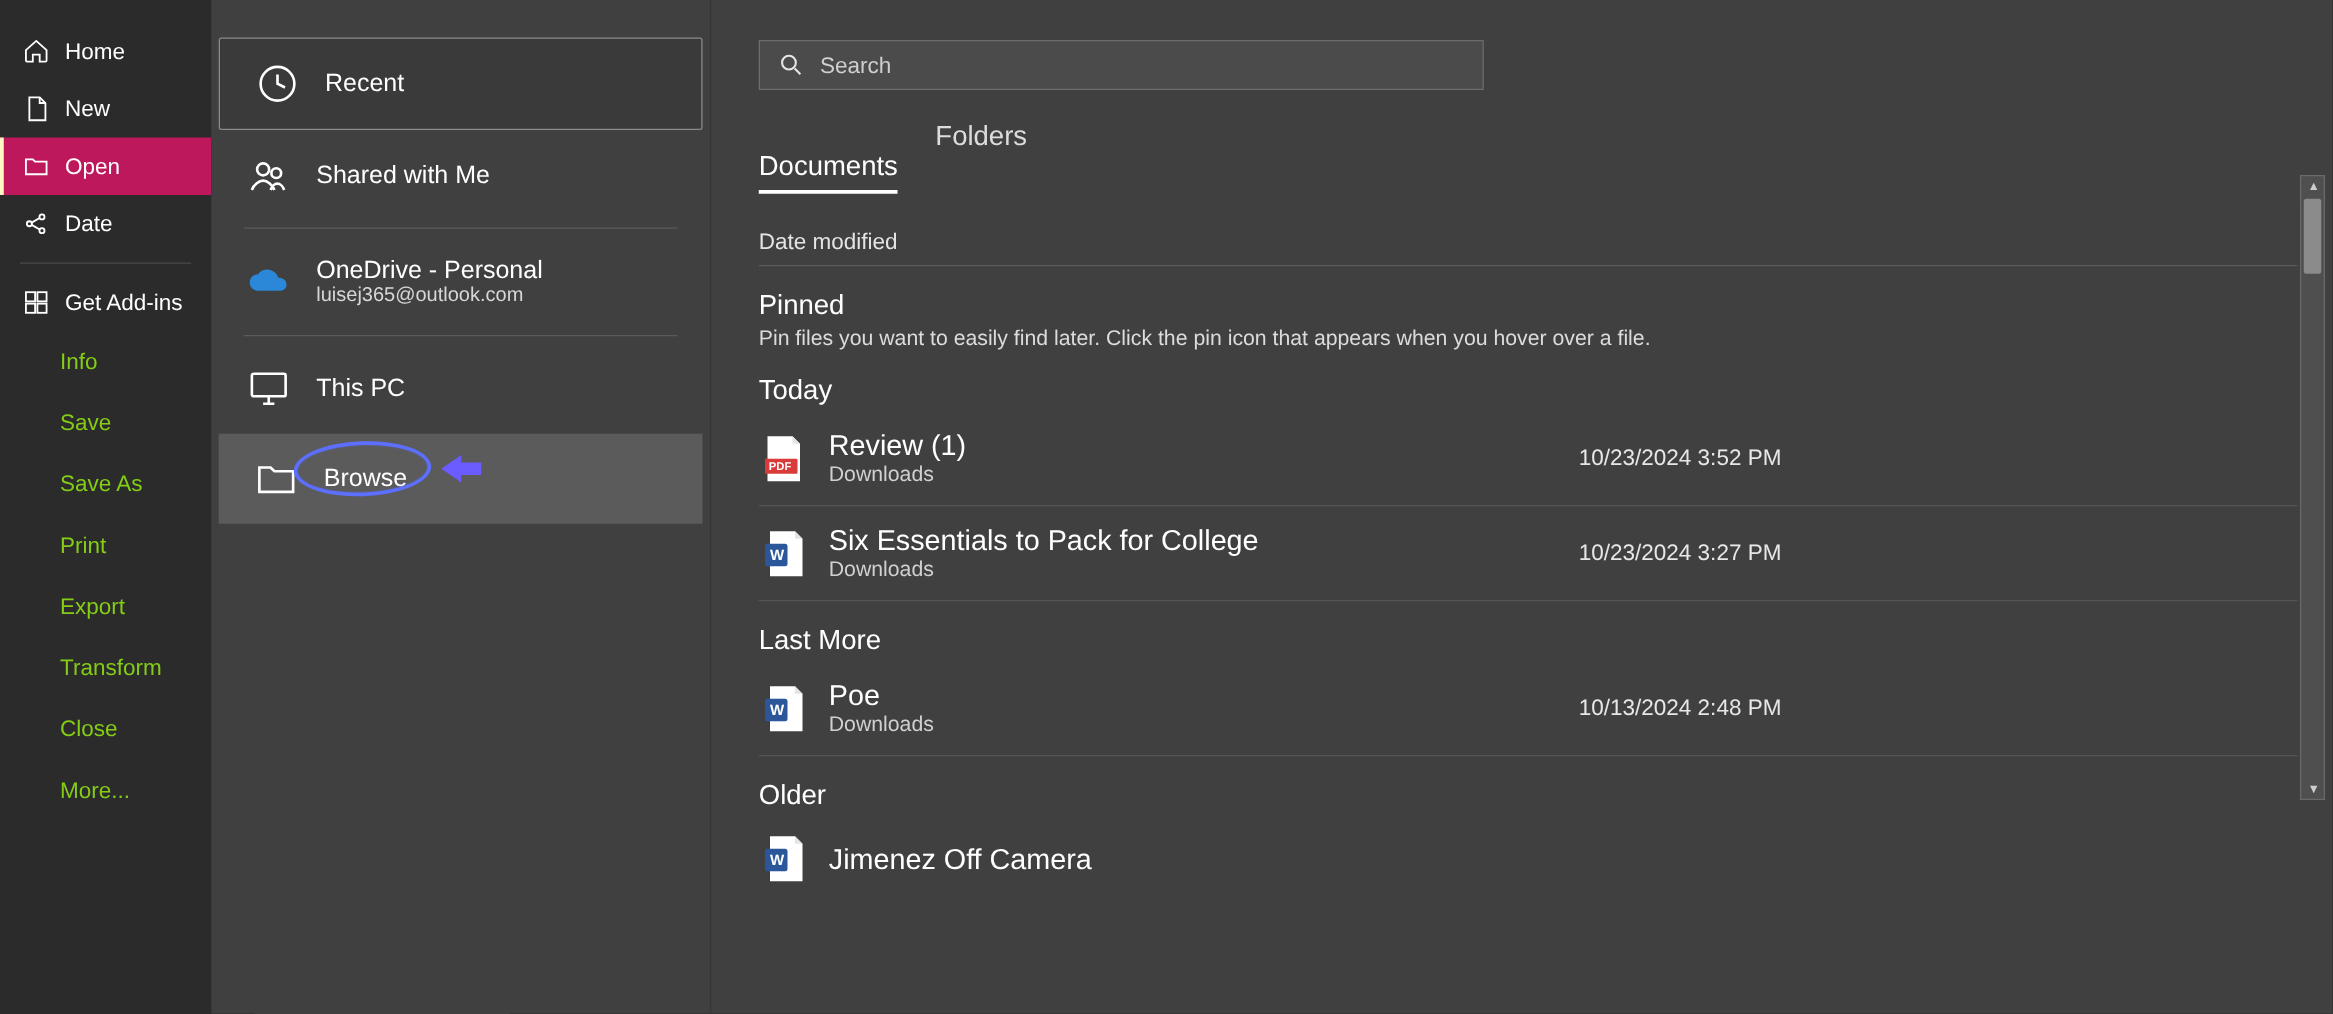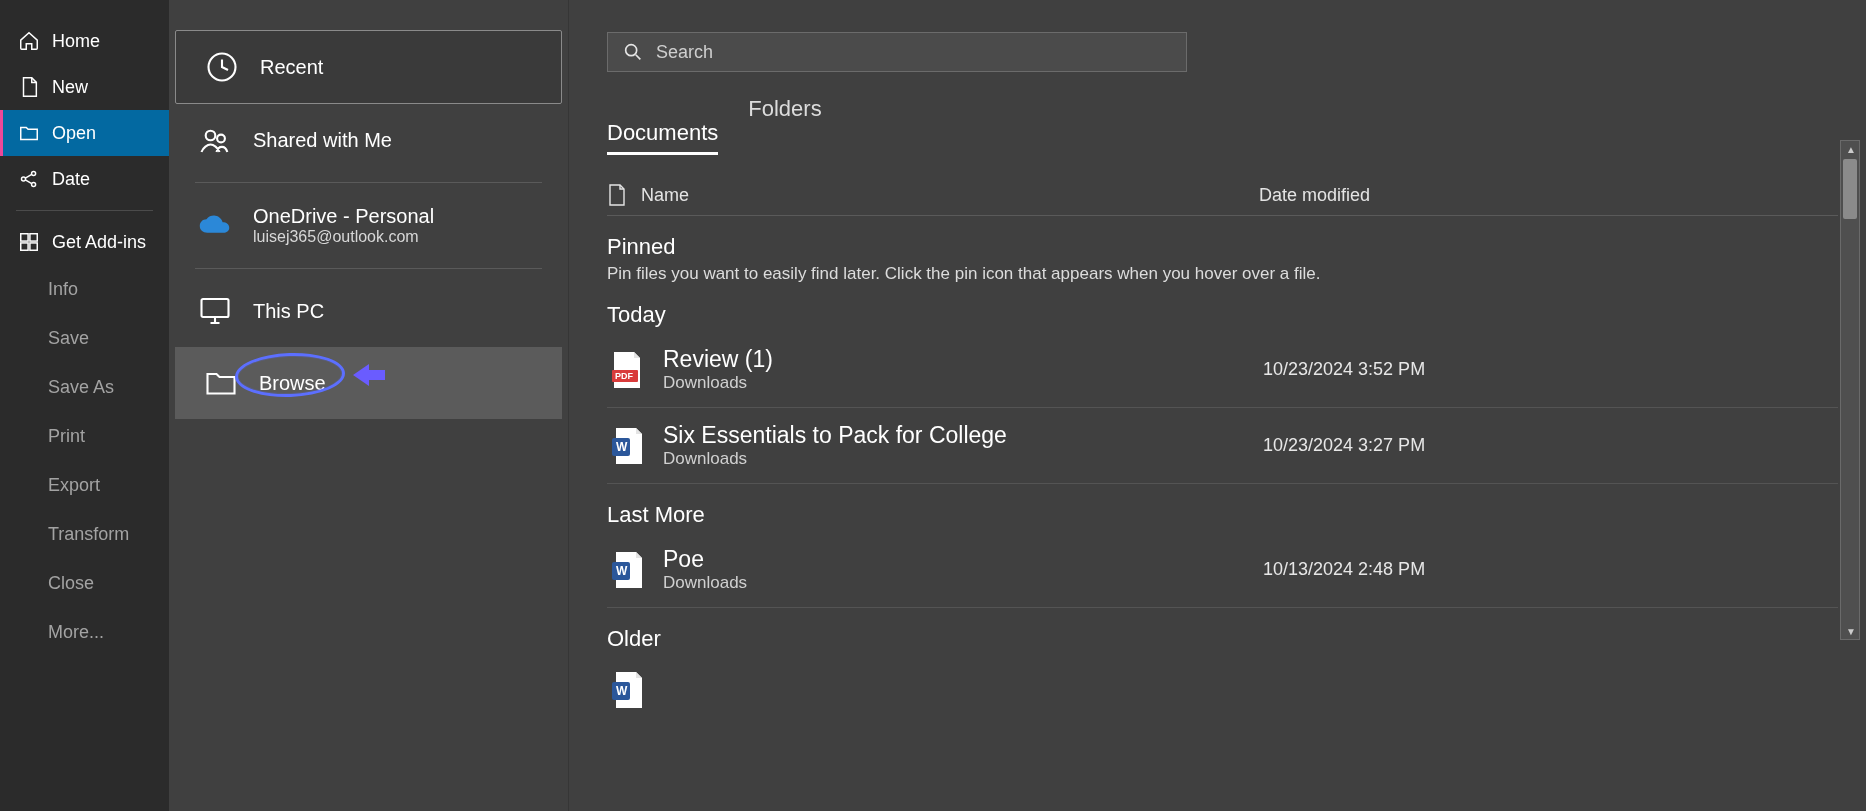--- a/index.html
+++ b/index.html
@@ -3,23 +3,23 @@
 <meta charset="utf-8">
 <style>
   * { box-sizing: border-box; margin: 0; padding: 0; font-family: "Segoe UI", Arial, sans-serif; }
   html, body { width: 100%; height: 100%; background: #2b2b2b; color: #fff; overflow: hidden; }
   .app { display: flex; width: 1866px; height: 811px; background: #2b2b2b; }
 
   
   .leftnav { width: 169px; background: #2b2b2b; display: flex; flex-direction: column; padding-top: 18px; }
   .leftnav-item { display: flex; align-items: center; gap: 12px; padding: 12px 18px; color: #ffffff; font-size: 18px; cursor: pointer; }
   .leftnav-item .icon { width: 22px; height: 22px; display: flex; align-items: center; justify-content: center; }
-  .leftnav-item.active { background: #0369a1; border-left: 3px solid #ec4899; padding-left: 15px; }
+  .leftnav-item.active { background: #be185d; border-left: 3px solid #fef9c3; padding-left: 15px; }
   .leftnav-divider { height: 1px; background: #4b4b4b; margin: 8px 16px; }
-  .leftnav-sub { display: flex; align-items: center; padding: 14px 16px 14px 48px; color: #a3a3a3; font-size: 18px; cursor: pointer; }
+  .leftnav-sub { display: flex; align-items: center; padding: 14px 16px 14px 48px; color: #84cc16; font-size: 18px; cursor: pointer; }
 
   
   .locations { width: 399px; background: #404040; padding: 30px 0 0 0; }
   .loc-item { display: flex; align-items: center; gap: 18px; padding: 16px 26px; cursor: pointer; color: #fff; }
   .loc-item.selected { border: 1px solid #8a8a8a; background: #3a3a3a; margin: 0 6px; border-radius: 2px; }
   .loc-item.highlight { background: #5b5b5b; margin: 0 6px; border-radius: 0; position: relative; }
   .loc-icon { width: 40px; height: 40px; display: flex; align-items: center; justify-content: center; flex-shrink: 0; }
   .loc-text { display: flex; flex-direction: column; }
   .loc-title { font-size: 20px; }
   .loc-sub { font-size: 16px; color: #d7d7d7; }
@@ -220,29 +220,20 @@
       </span>
       <input type="text" placeholder="Search" style="">
     </div>
 
     <div class="tabs">
       <div class="tab active"><span>Documents</span></div>
       <div class="tab"><span>Folders</span></div>
     </div>
 
     <div class="table-header">
-      <div class="col-name">
-        <span>
-          <svg width="20" height="24" viewBox="0 0 20 24" fill="none" stroke="#e4e4e4" stroke-width="1.4">
-              <path d="M3 2h10l4 4v16H3z"></path>
-              <path d="M13 2v4h4"></path>
-            </svg>
-        </span>
-        <span>Name</span>
-      </div>
       <div class="col-date">Date modified</div>
     </div>
 
     <div class="section-title">Pinned</div>
     <div class="section-help">Pin files you want to easily find later. Click the pin icon that appears when you hover over a file.</div>
 
     <div class="section-title">Today</div>
 
     <div class="file-row">
       <span class="file-icon">
@@ -298,20 +289,23 @@
 
     <div class="file-row" style="border-bottom:none; padding-bottom:0;">
       <span class="file-icon">
         <svg width="34" height="40" viewBox="0 0 34 40">
             <path d="M6 2h20l6 6v30H6z" fill="#fff"></path>
             <path d="M26 2v6h6" fill="#e4e4e4"></path>
             <rect x="2" y="12" width="18" height="18" rx="2" fill="#2b579a"></rect>
             <text x="6" y="25" font-size="12" fill="#fff" font-weight="bold">W</text>
           </svg>
       </span>
+      <div class="file-main">
+        <span class="file-name">Jimenez Off Camera</span>
+      </div>
     </div>
 
     <div class="scrollbar">
       <div class="scroll-arrow up">▲</div>
       <div class="scroll-thumb"></div>
       <div class="scroll-arrow down">▼</div>
     </div>
   </div>
 
 </div>

